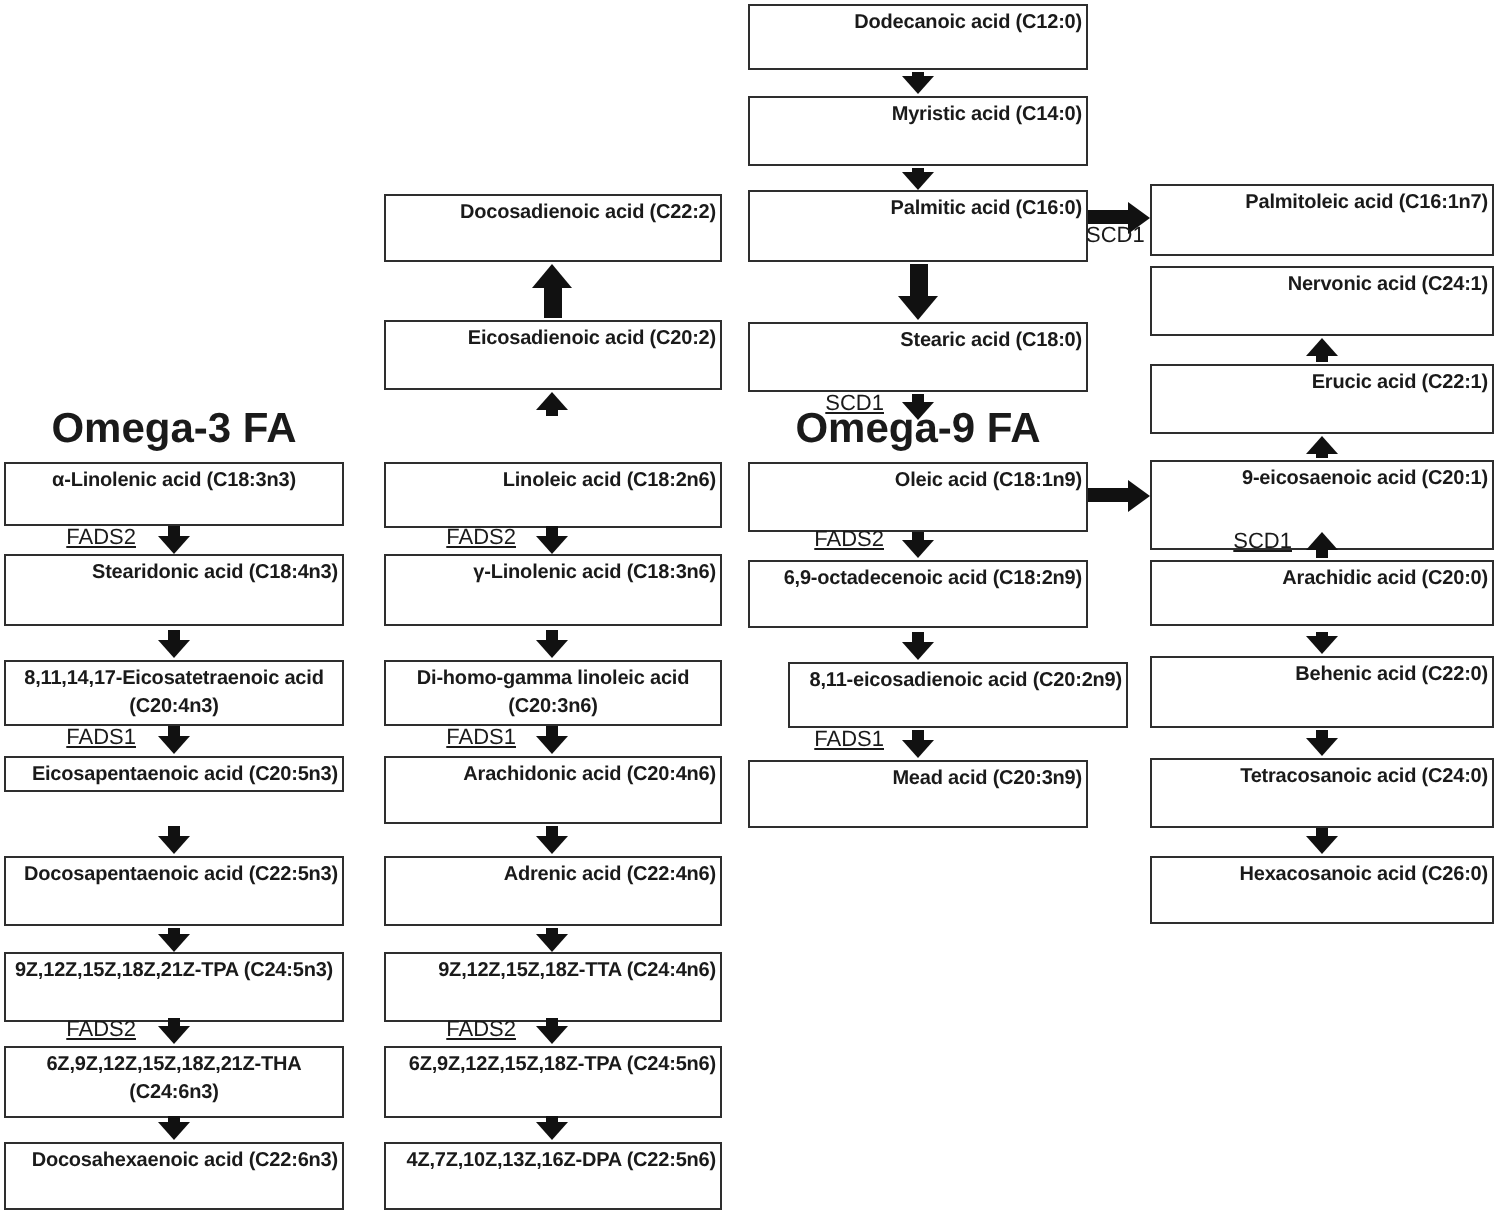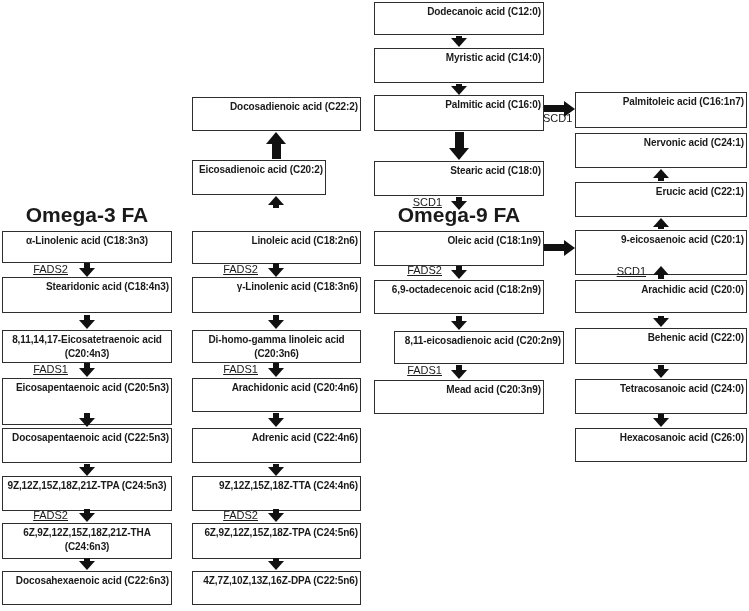--- a/index.html
+++ b/index.html
@@ -37,21 +37,21 @@
 
   <div class="box" style="left:2px;top:231px;width:170px;height:32px">
       <span>α-Linolenic acid (C18:3n3)</span>
     </div>
   <div class="box nw" style="left:2px;top:277px;width:170px;height:36px">
       <span>Stearidonic acid (C18:4n3)</span>
     </div>
   <div class="box" style="left:2px;top:330px;width:170px;height:33px">
       <span>8,11,14,17-Eicosatetraenoic acid (C20:4n3)</span>
     </div>
-  <div class="box nw" style="left:2px;top:378px;width:170px;height:47px">
+  <div class="box nw" style="left:2px;top:378px;width:170px;height:18px">
       <span>Eicosapentaenoic acid (C20:5n3)</span>
     </div>
   <div class="box nw" style="left:2px;top:428px;width:170px;height:35px">
       <span>Docosapentaenoic acid (C22:5n3)</span>
     </div>
   <div class="box" style="left:2px;top:476px;width:170px;height:35px">
       <span>9Z,12Z,15Z,18Z,21Z-TPA (C24:5n3)</span>
     </div>
   <div class="box" style="left:2px;top:523px;width:170px;height:36px">
       <span>6Z,9Z,12Z,15Z,18Z,21Z-THA (C24:6n3)</span>
@@ -89,21 +89,21 @@
       <i class="h"></i>
     </div>
   <div class="ad" style="left:77px;top:558px;height:12px">
       <i class="s"></i>
       <i class="h"></i>
     </div>
 
   <div class="box nw" style="left:192px;top:97px;width:169px;height:34px">
       <span>Docosadienoic acid (C22:2)</span>
     </div>
-  <div class="box nw" style="left:192px;top:160px;width:134px;height:35px">
+  <div class="box nw" style="left:192px;top:160px;width:169px;height:35px">
       <span>Eicosadienoic acid (C20:2)</span>
     </div>
   <div class="box nw" style="left:192px;top:231px;width:169px;height:33px">
       <span>Linoleic acid (C18:2n6)</span>
     </div>
   <div class="box nw" style="left:192px;top:277px;width:169px;height:36px">
       <span>γ-Linolenic acid (C18:3n6)</span>
     </div>
   <div class="box" style="left:192px;top:330px;width:169px;height:33px">
       <span>Di-homo-gamma linoleic acid (C20:3n6)</span>

